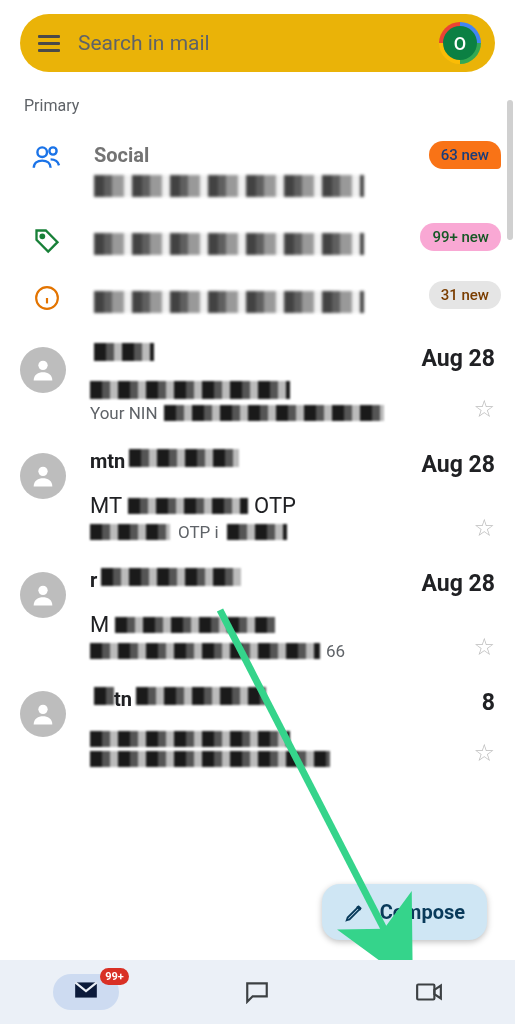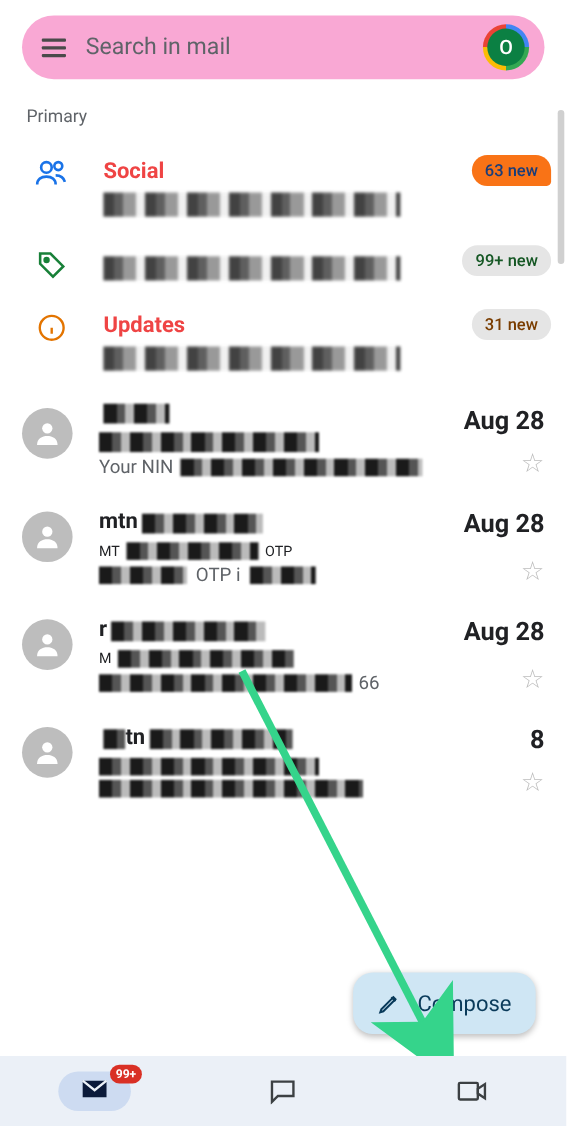--- a/index.html
+++ b/index.html
@@ -1,21 +1,21 @@
 <!DOCTYPE html>
 <html><head>
 <meta charset="utf-8">
 <style>
   * { box-sizing: border-box; margin: 0; padding: 0; font-family: Roboto, Arial, sans-serif; }
   body { width: 515px; height: 1024px; background: #fff; position: relative; overflow: hidden; }
 
   .search-bar {
     margin: 14px 20px 10px 20px;
     height: 58px;
-    background: #f9a8d4;
+    background: #eab308;
     border-radius: 30px;
     display: flex;
     align-items: center;
     padding: 0 14px 0 18px;
   }
   .menu-icon { display: flex; flex-direction: column; gap: 4px; cursor: pointer; }
   .menu-icon span { display: block; width: 22px; height: 3px; background: #4a4a4a; border-radius: 1px; }
   .search-text { margin-left: 18px; font-size: 21px; color: #5f6368; flex: 1; }
   .avatar-ring {
     width: 42px; height: 42px; border-radius: 50%;
@@ -26,55 +26,55 @@
     width: 34px; height: 34px; border-radius: 50%; background: #0B8043;
     display: flex; align-items: center; justify-content: center;
     color: #fff; font-size: 18px; font-weight: 500;
   }
 
   .primary-label { margin: 24px 0 14px 24px; font-size: 16px; color: #5f6368; }
 
   .cat-row { display: flex; align-items: flex-start; padding: 14px 20px 14px 30px; }
   .cat-icon { width: 34px; display:flex; justify-content:center; margin-top:2px; }
   .cat-body { flex: 1; margin-left: 30px; position: relative; }
-  .cat-title { font-size: 20px; font-weight: 700; color: #ef4444; }
+  .cat-title { font-size: 20px; font-weight: 700; color: #737373; }
   .cat-preview { margin-top: 8px; height: 22px; width: 270px; }
   .badge {
     position: absolute; right: -6px; top: -2px;
     padding: 5px 12px; border-radius: 14px; font-size: 15px; font-weight: 500;
   }
   .badge-social { background: #f97316; color: #1a3d7a; border-bottom-right-radius: 4px; }
-  .badge-promo  { background: #e5e5e5; color: #155724; }
+  .badge-promo  { background: #f9a8d4; color: #155724; }
   .badge-updates{ background: #e5e5e5; color: #7a3d00; }
 
   .redact {
     background: repeating-linear-gradient(90deg, #222 0 10px, #444 10px 18px, #888 18px 30px, #eee 30px 38px);
     filter: blur(1.5px);
     opacity: .85;
   }
 
   .email-row { display: flex; padding: 16px 20px 10px 20px; }
   .email-avatar {
     width: 46px; height: 46px; border-radius: 50%; background: #bdbdbd;
     display:flex; align-items:center; justify-content:center; margin-right: 24px; margin-top:4px;
   }
   .email-body { flex:1; position:relative; min-width:0; }
-  .email-from { font-size: 20px; font-weight:700; color:#202124; display:flex; align-items:flex-end; }
+  .email-from { font-size: 20px; font-weight:700; color:#202124; display:flex; align-items:flex-start; }
   .email-from .rblk { display:inline-block; height:18px; width:120px; margin-left:4px; }
-  .email-subj { font-size: 13px; color:#202124; margin-top:8px; display:flex; align-items:center; }
+  .email-subj { font-size: 22px; color:#202124; margin-top:20px; display:flex; align-items:center; }
   .email-prev { font-size: 17px; color:#5f6368; margin-top:4px; display:flex; align-items:center; }
   .email-date { position:absolute; right:0; top:2px; font-size:23px; font-weight:700; color:#202124; }
   .star { position:absolute; right:0; bottom:0; font-size:24px; color:#bdbdbd; cursor:pointer; }
   .rblk { background: repeating-linear-gradient(90deg,#1a1a1a 0 12px,#555 12px 20px,#bbb 20px 28px); filter: blur(1.2px); }
 
   .compose-fab {
     position:absolute; right:28px; bottom:84px;
     background:#cfe6f4; color:#093a5a;
     padding: 16px 22px; border-radius: 18px;
-    font-size: 20px; font-weight:400;
+    font-size: 20px; font-weight:700;
     display:flex; align-items:center; gap:14px;
     box-shadow: 0 2px 6px rgba(0,0,0,.25);
   }
 
   .arrow-overlay { position:absolute; left:0; top:0; pointer-events:none; }
 
   .bottom-nav {
     position:absolute; bottom:0; left:0; right:0; height:64px;
     background:#ebf0f7; display:flex; align-items:center; justify-content:space-around;
   }
@@ -137,21 +137,20 @@
 
 <div class="cat-row">
   <div class="cat-icon">
     <svg width="26" height="26" viewBox="0 0 24 24" fill="none" stroke="#e37400" stroke-width="2">
       <circle cx="12" cy="12" r="10"></circle>
         <line x1="12" y1="8" x2="12" y2="8"></line>
         <line x1="12" y1="12" x2="12" y2="17"></line>
     </svg>
   </div>
   <div class="cat-body">
-    <div class="cat-title">Updates</div>
     <div class="badge badge-updates">31 new</div>
     <div class="cat-preview redact"></div>
   </div>
 </div>
 
 <div class="email-row">
   <div class="email-avatar">
     <svg width="28" height="28" viewBox="0 0 24 24" fill="#fff">
         <circle cx="12" cy="8" r="4"></circle>
         <path d="M4 21c0-5 4-7 8-7s8 2 8 7z"></path>

